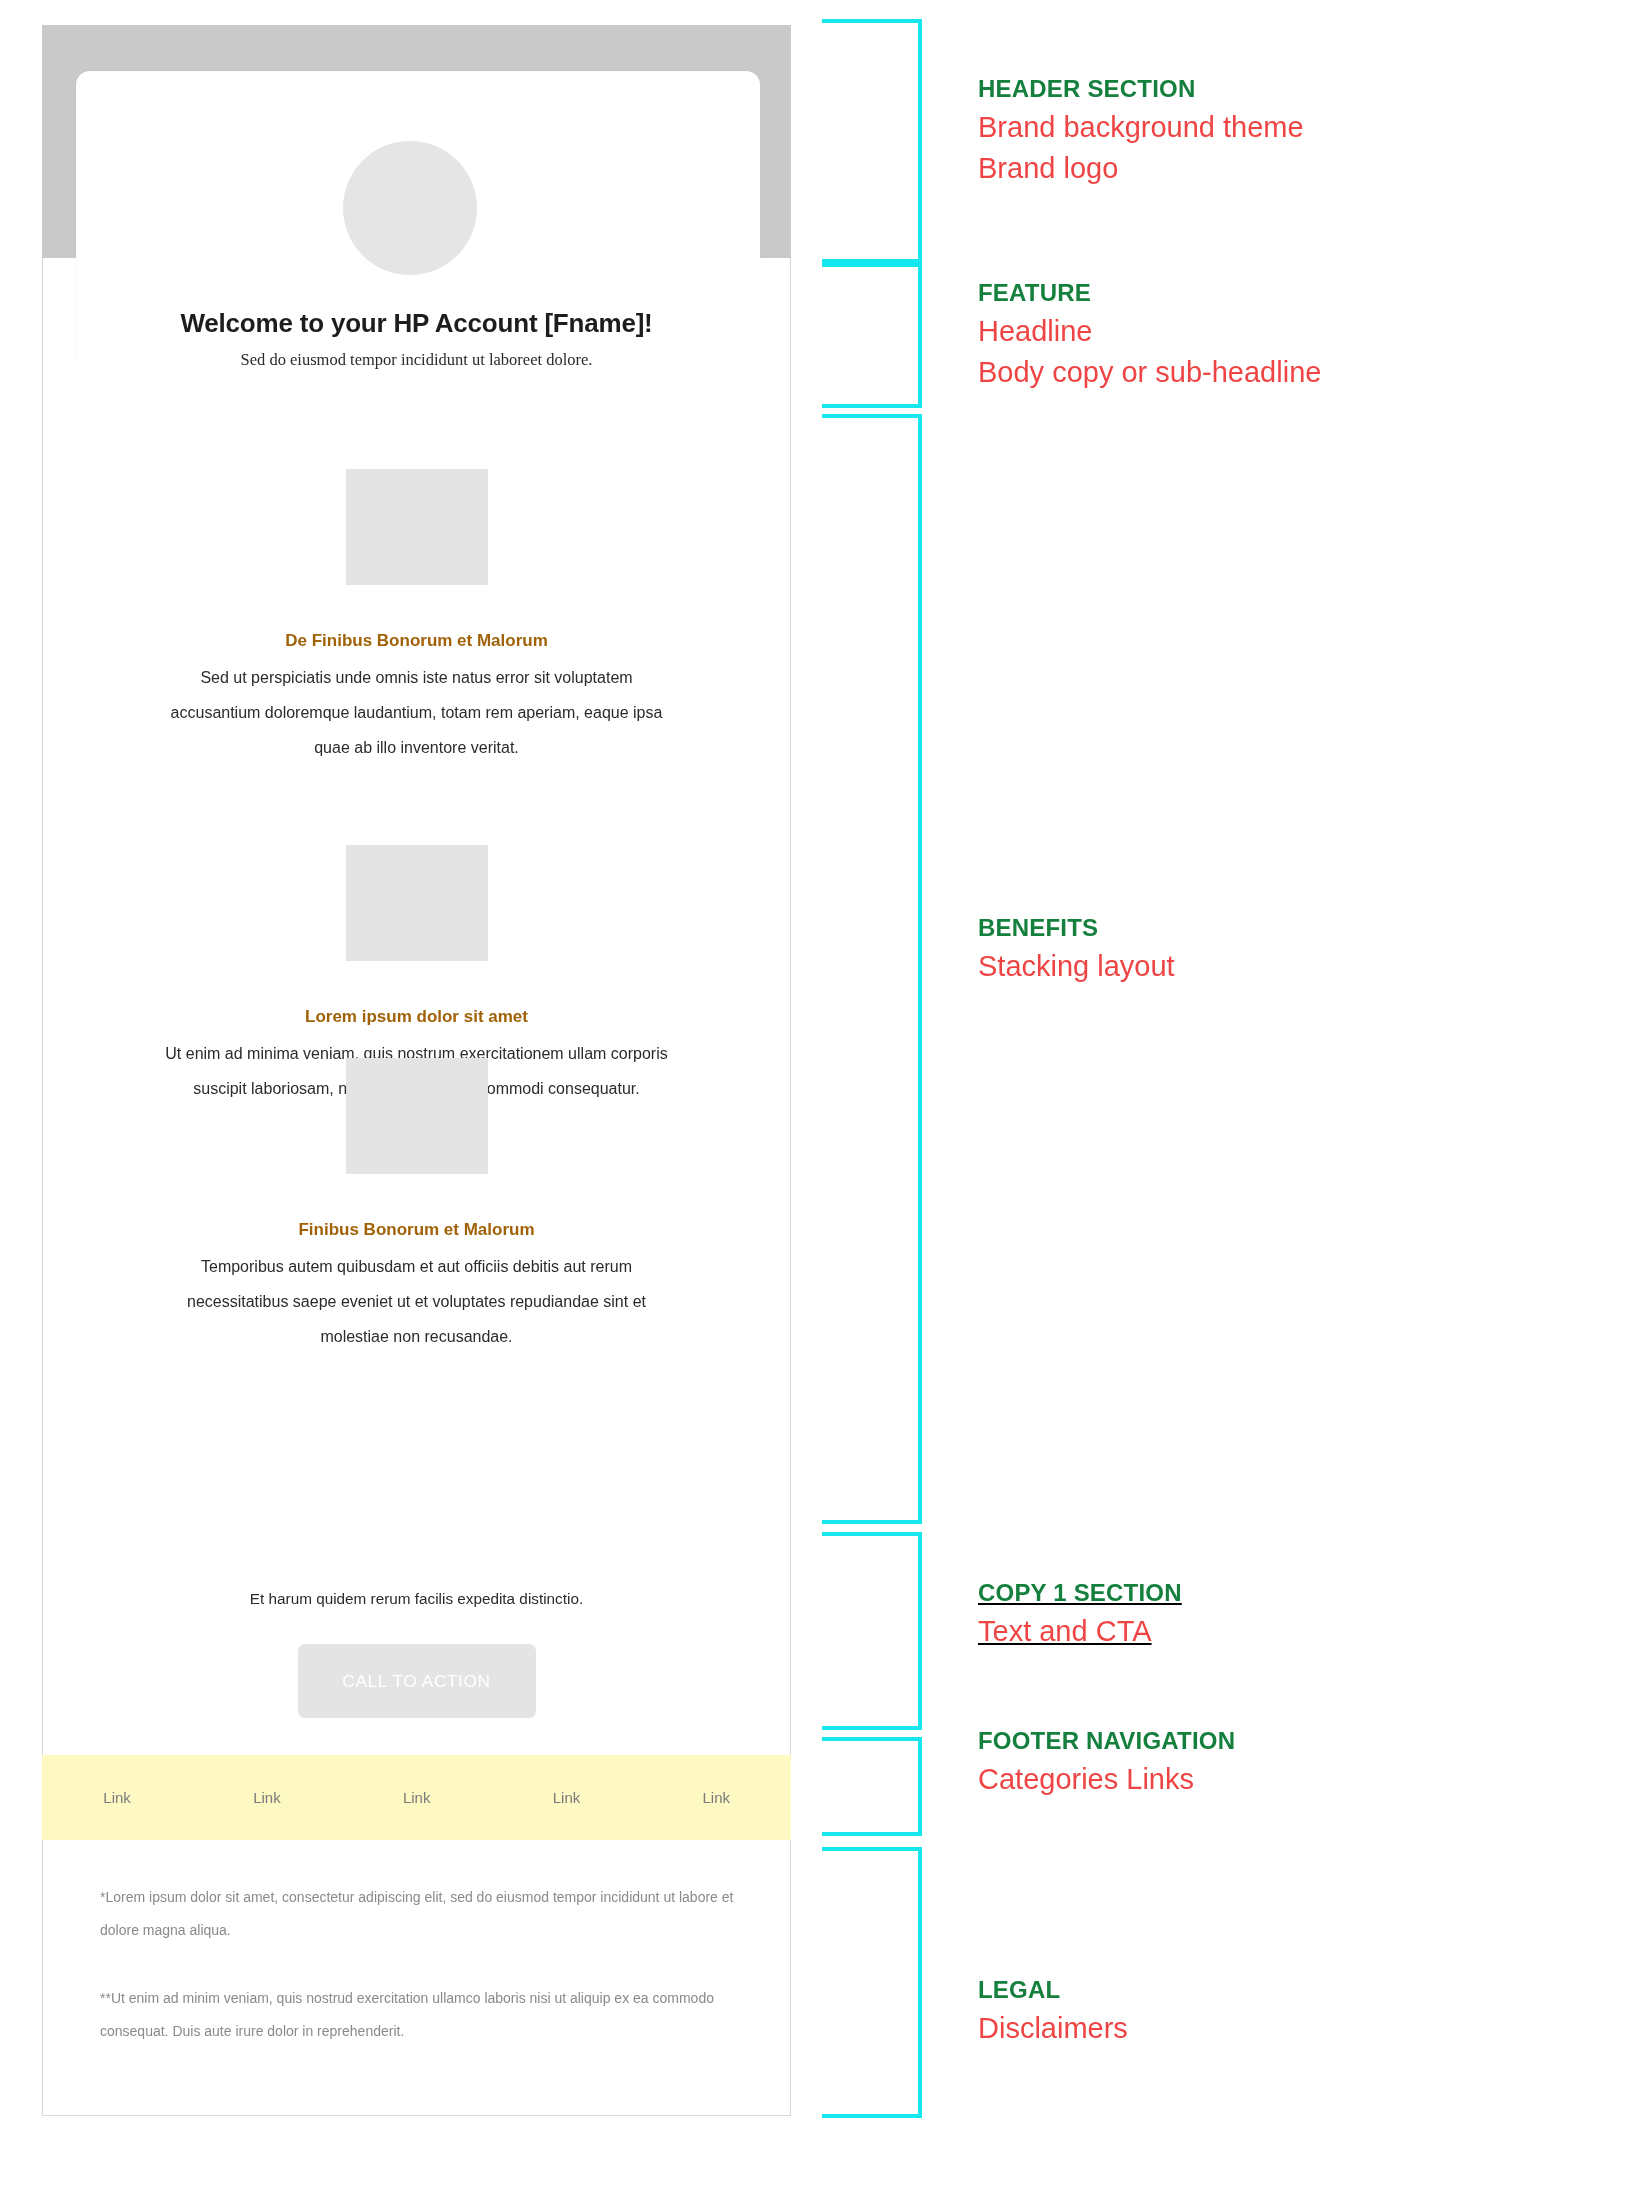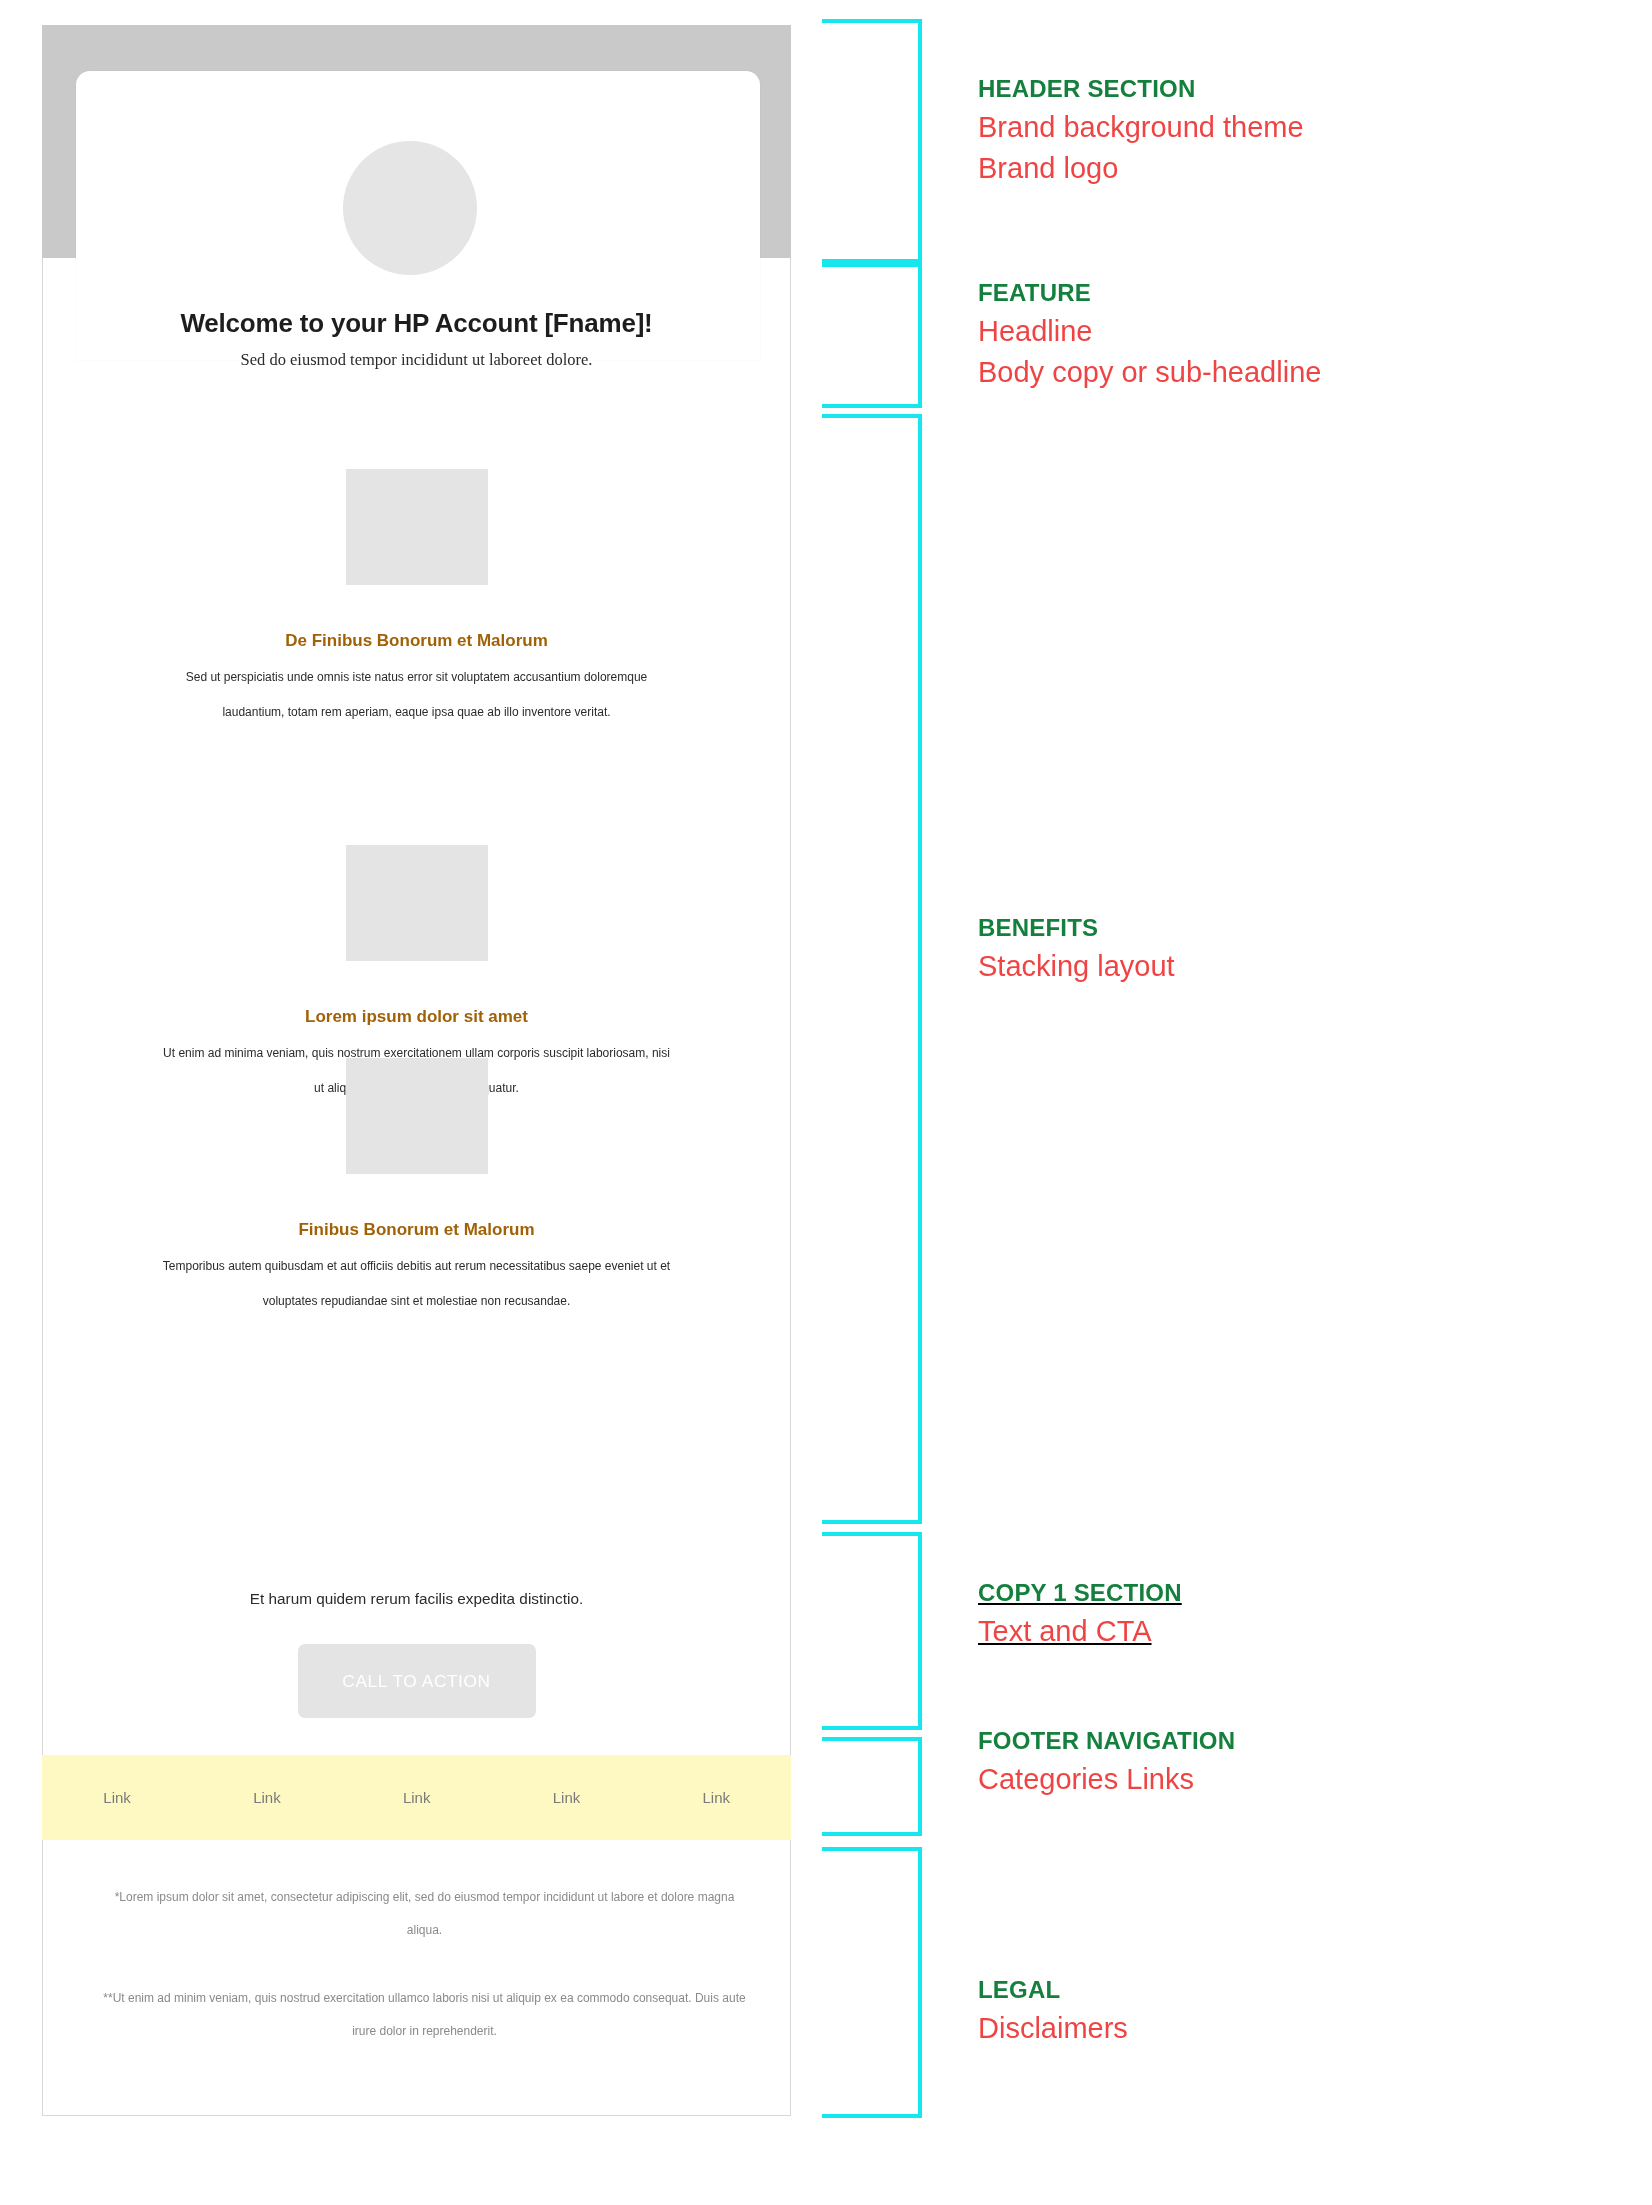--- a/index.html
+++ b/index.html
@@ -81,21 +81,21 @@
   }
   .benefit-title{
     margin:46px 0 0 0;
     font-size:17px;
     font-weight:bold;
     color:#a16207;
   }
   .benefit-body{
     margin:9.4px auto 0 auto;
     width:519px;
-    font-size:12px;
+    font-size:16px;
     line-height:35px;
     color:#2b2b2b;
   }
   #benefit-1{ top:444px; }
   #benefit-2{ top:820px; }
   #benefit-3{ top:1033px; }
 
   
   #copy1{
     position:absolute;
@@ -145,24 +145,23 @@
   #legal{
     position:absolute;
     left:0; top:1856px;
     width:747px;
     padding:0 41px;
     box-sizing:border-box;
     text-align:left;
   }
   .legal-p{
     margin:0 0 35px 16px;
-    font-size:12px;
+    font-size:14px;
     line-height:33px;
     color:#8a8a8a;
-    text-align:center;
   }
 
   
   .bracket{
     position:absolute;
     left:822px;
     width:100px;
     border:4.7px solid #16e7ee;
     border-left:0;
     box-sizing:border-box;

